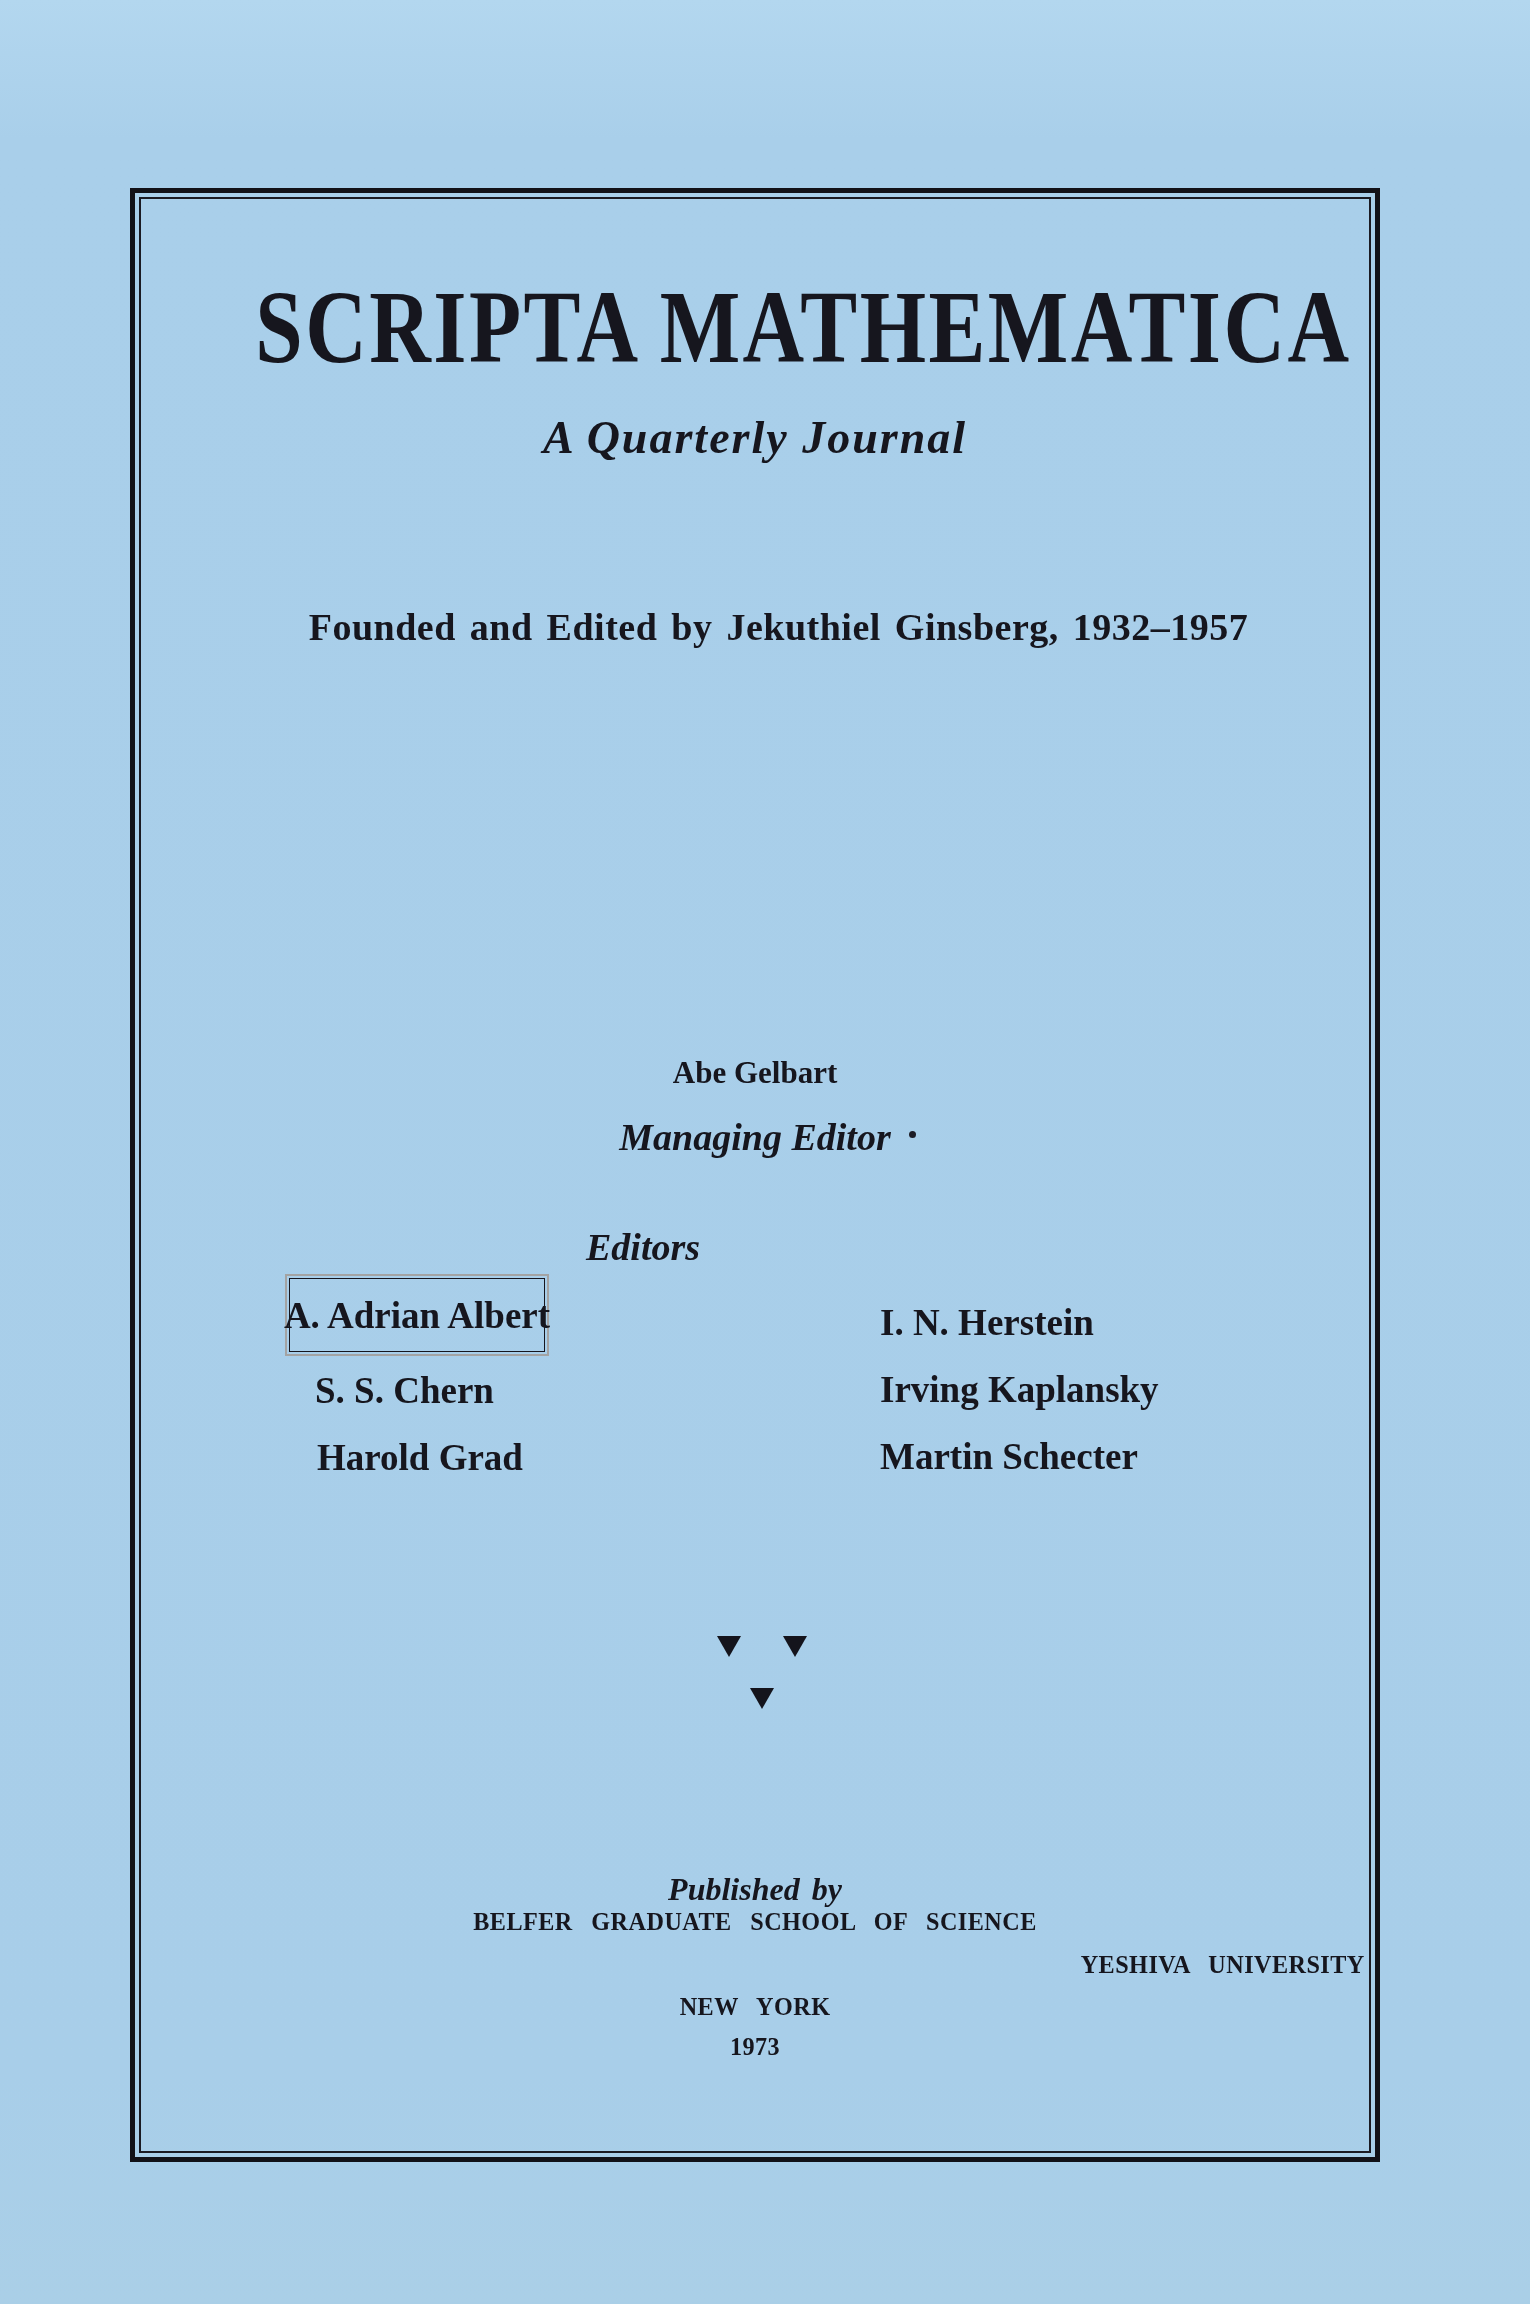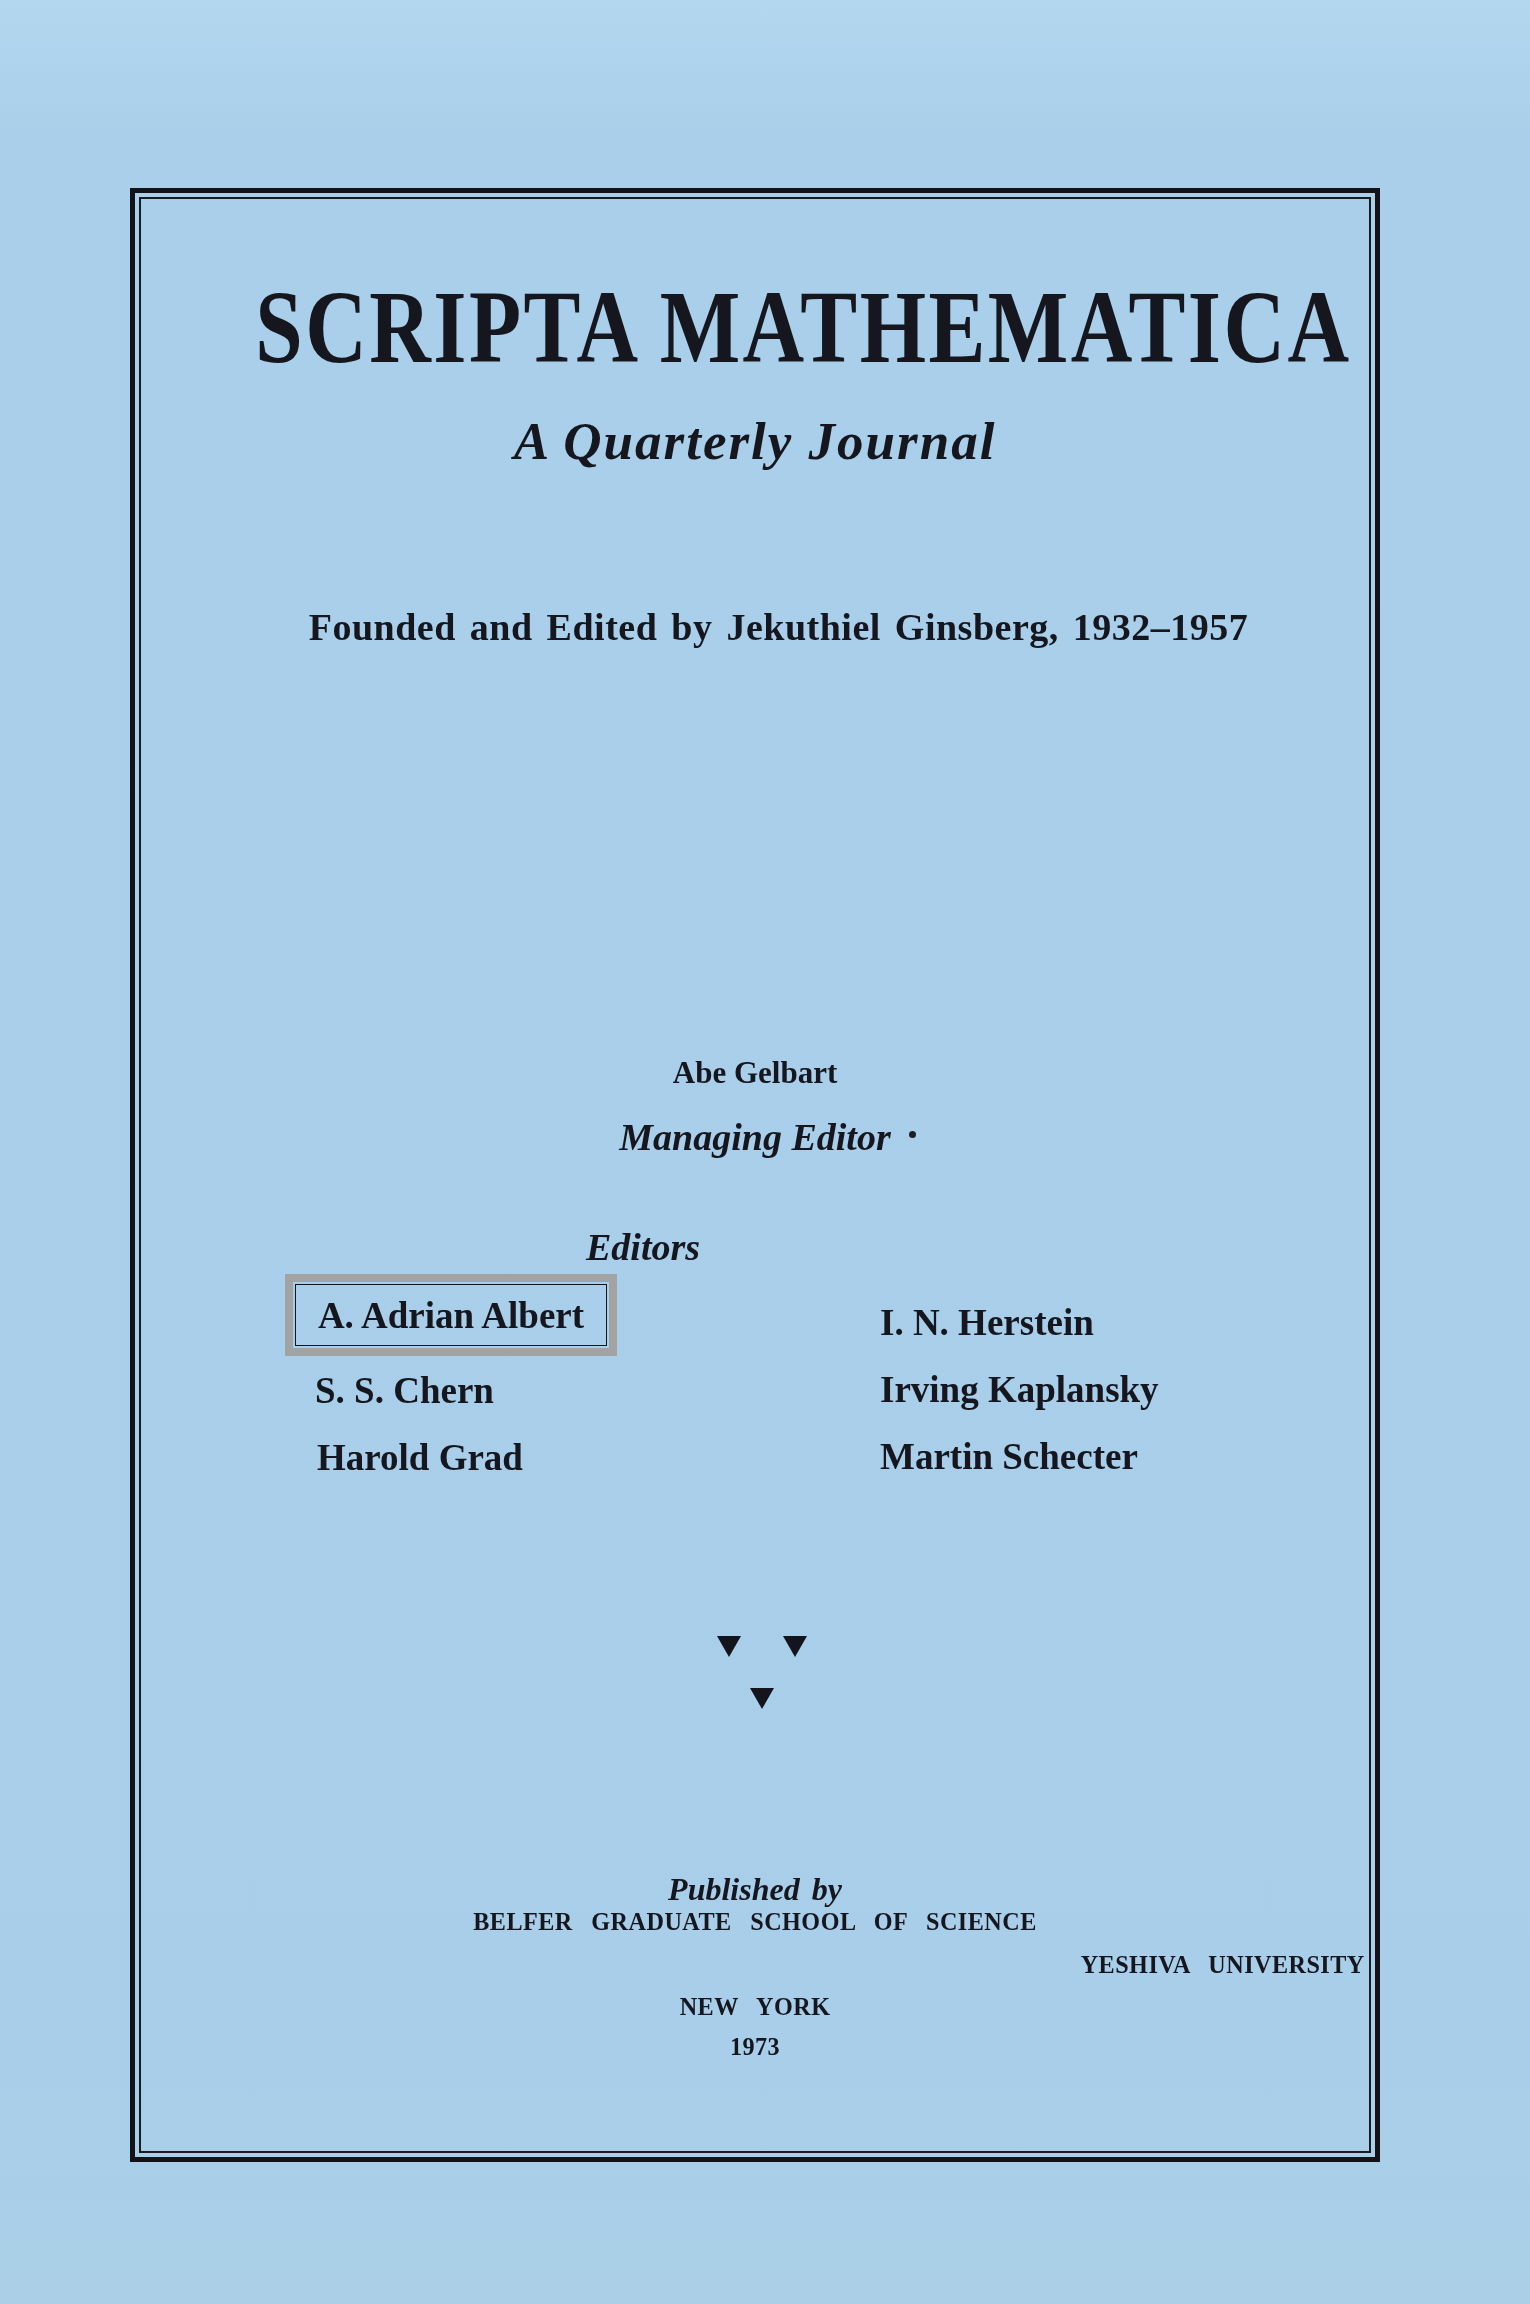--- a/index.html
+++ b/index.html
@@ -33,21 +33,21 @@
     top: 82px;
     font-size: 104px;
     font-weight: bold;
     letter-spacing: 3px;
     line-height: 1;
   }
   .title > span { display: inline-block; transform: scaleX(0.82); transform-origin: center; }
 
   .subtitle {
     top: 218px;
-    font-size: 53px;
+    font-size: 46px;
     font-weight: bold;
     font-style: italic;
     letter-spacing: 2px;
   }
 
   .founded {
     top: 412px;
     font-size: 38px;
     font-weight: bold;
     letter-spacing: 0.5px;
@@ -92,22 +92,22 @@
     font-size: 38px;
     font-weight: bold;
     font-style: italic;
   }
 
   .editor { position: absolute; font-size: 37px; font-weight: bold; white-space: nowrap; }
 
   .albert-box {
     position: absolute;
     left: 150px; top: 1081px;
-    width: 332px; height: 82px;
-    border: 8px solid #a3a3a3;
+    width: 264px; height: 82px;
+    border: 2px solid #a3a3a3;
     padding: 2px;
   }
   .albert-box .inner {
     width: 100%; height: 100%;
     border: 1px solid #15151d;
     display: flex; align-items: center; justify-content: center;
     font-size: 37px; font-weight: bold; white-space: nowrap;
   }
 
   .tri {

